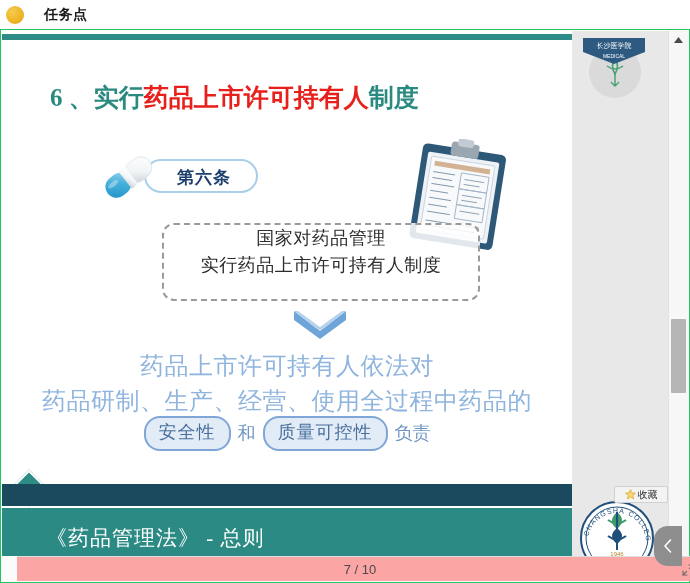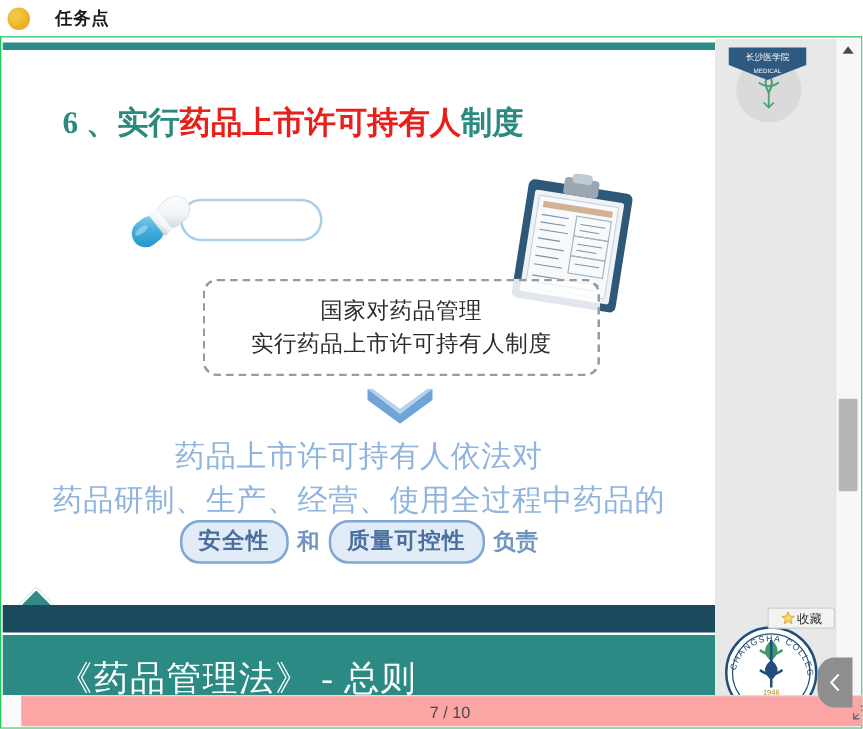--- a/index.html
+++ b/index.html
@@ -146,21 +146,20 @@
     position: absolute;
     left: 160px; top: 192px;
     width: 318px; height: 78px;
     border: 2px dashed #9a9a9a;
     border-radius: 12px;
     background: rgba(255,255,255,0.86);
     box-sizing: border-box;
     display: flex;
     flex-direction: column;
     align-items: center;
-    justify-content: center;
   }
   .stmt-line {
     font-size: 18px;
     color: #2c2c2c;
     line-height: 1.5;
     letter-spacing: 0.5px;
     white-space: nowrap;
   }
 
   
@@ -187,21 +186,20 @@
 
   
   .badge-row {
     position: absolute;
     left: 0; top: 385px;
     width: 570px;
     display: flex;
     align-items: center;
     justify-content: center;
     gap: 7px;
-    font-weight: bold;
   }
   .badge {
     font-size: 18px;
     padding: 3px 13px 5px 13px;
     border-radius: 16px;
     letter-spacing: 1px;
     white-space: nowrap;
     line-height: 1.25;
   }
   .badge-outline {
@@ -242,21 +240,21 @@
   
   .footer-band {
     position: absolute;
     left: 0; top: 477px;
     width: 570px; height: 60px;
     background: #2b8a84;
   }
   .footer-title {
     position: absolute;
     left: 44px; top: 493px;
-    font-size: 28px;
+    font-size: 21px;
     color: #ffffff;
     letter-spacing: 1px;
     white-space: nowrap;
     font-family: "Liberation Serif", "DejaVu Serif", serif;
   }
 
   
   .footer-seal {
     position: absolute;
     left: 572px; top: 467px;
@@ -376,20 +374,21 @@
         <text x="47" y="12" font-size="7" fill="#ffffff" text-anchor="middle" font-family="'Liberation Serif',serif">长沙医学院</text>
         <text x="47" y="22" font-size="5" fill="#ffffff" text-anchor="middle" font-family="'Liberation Sans',sans-serif">MEDICAL</text>
       </svg>
 
       <div class="slide-title">
         <span class="t-teal">6 、实行</span><span class="t-red">药品上市许可持有人</span><span class="t-teal">制度</span>
       </div>
 
       <div class="capsule-group">
         <div class="pill-outline"></div>
+        <div class="pill-text">第六条</div>
         <svg class="capsule-icon" viewBox="0 0 62 48">
           <defs>
             <linearGradient id="capBlue" x1="0" y1="1" x2="1" y2="0">
               <stop offset="0%" stop-color="#1b8fc4"></stop>
               <stop offset="55%" stop-color="#46afdc"></stop>
               <stop offset="100%" stop-color="#9fd8ef"></stop>
             </linearGradient>
             <linearGradient id="capWhite" x1="0" y1="1" x2="1" y2="0">
               <stop offset="0%" stop-color="#c3cdd3"></stop>
               <stop offset="45%" stop-color="#f2f5f7"></stop>

